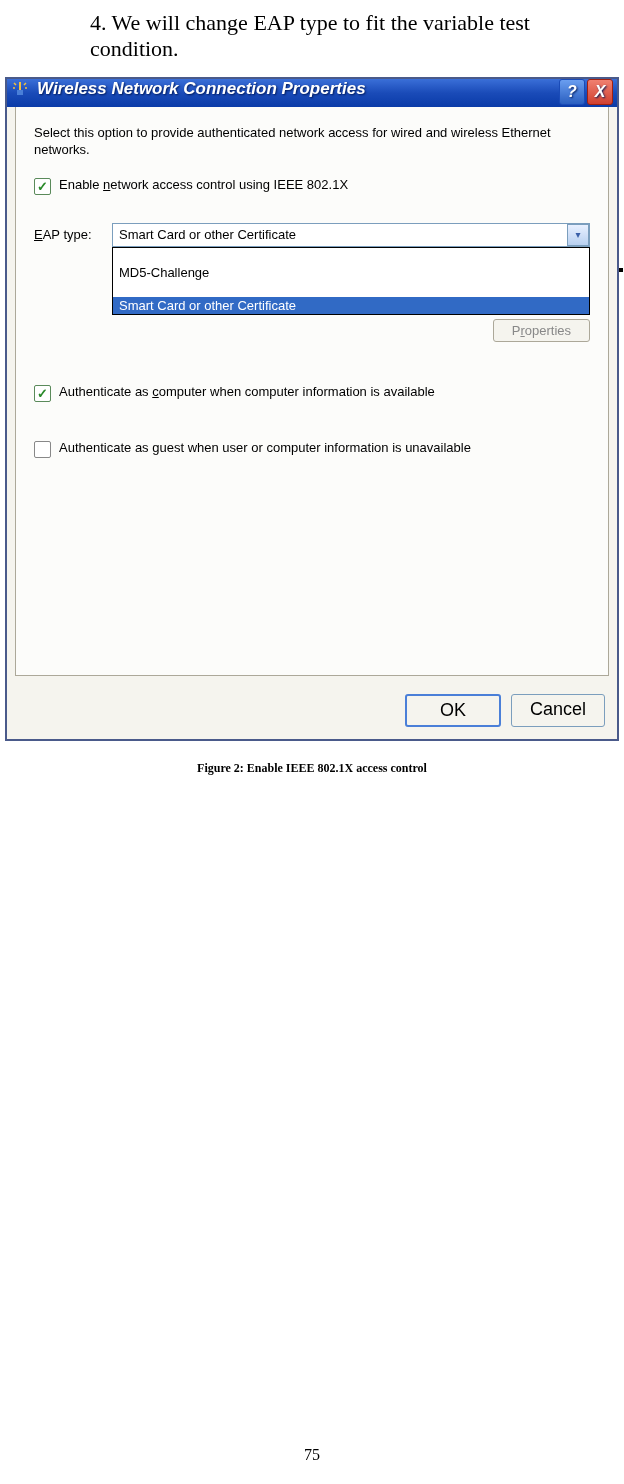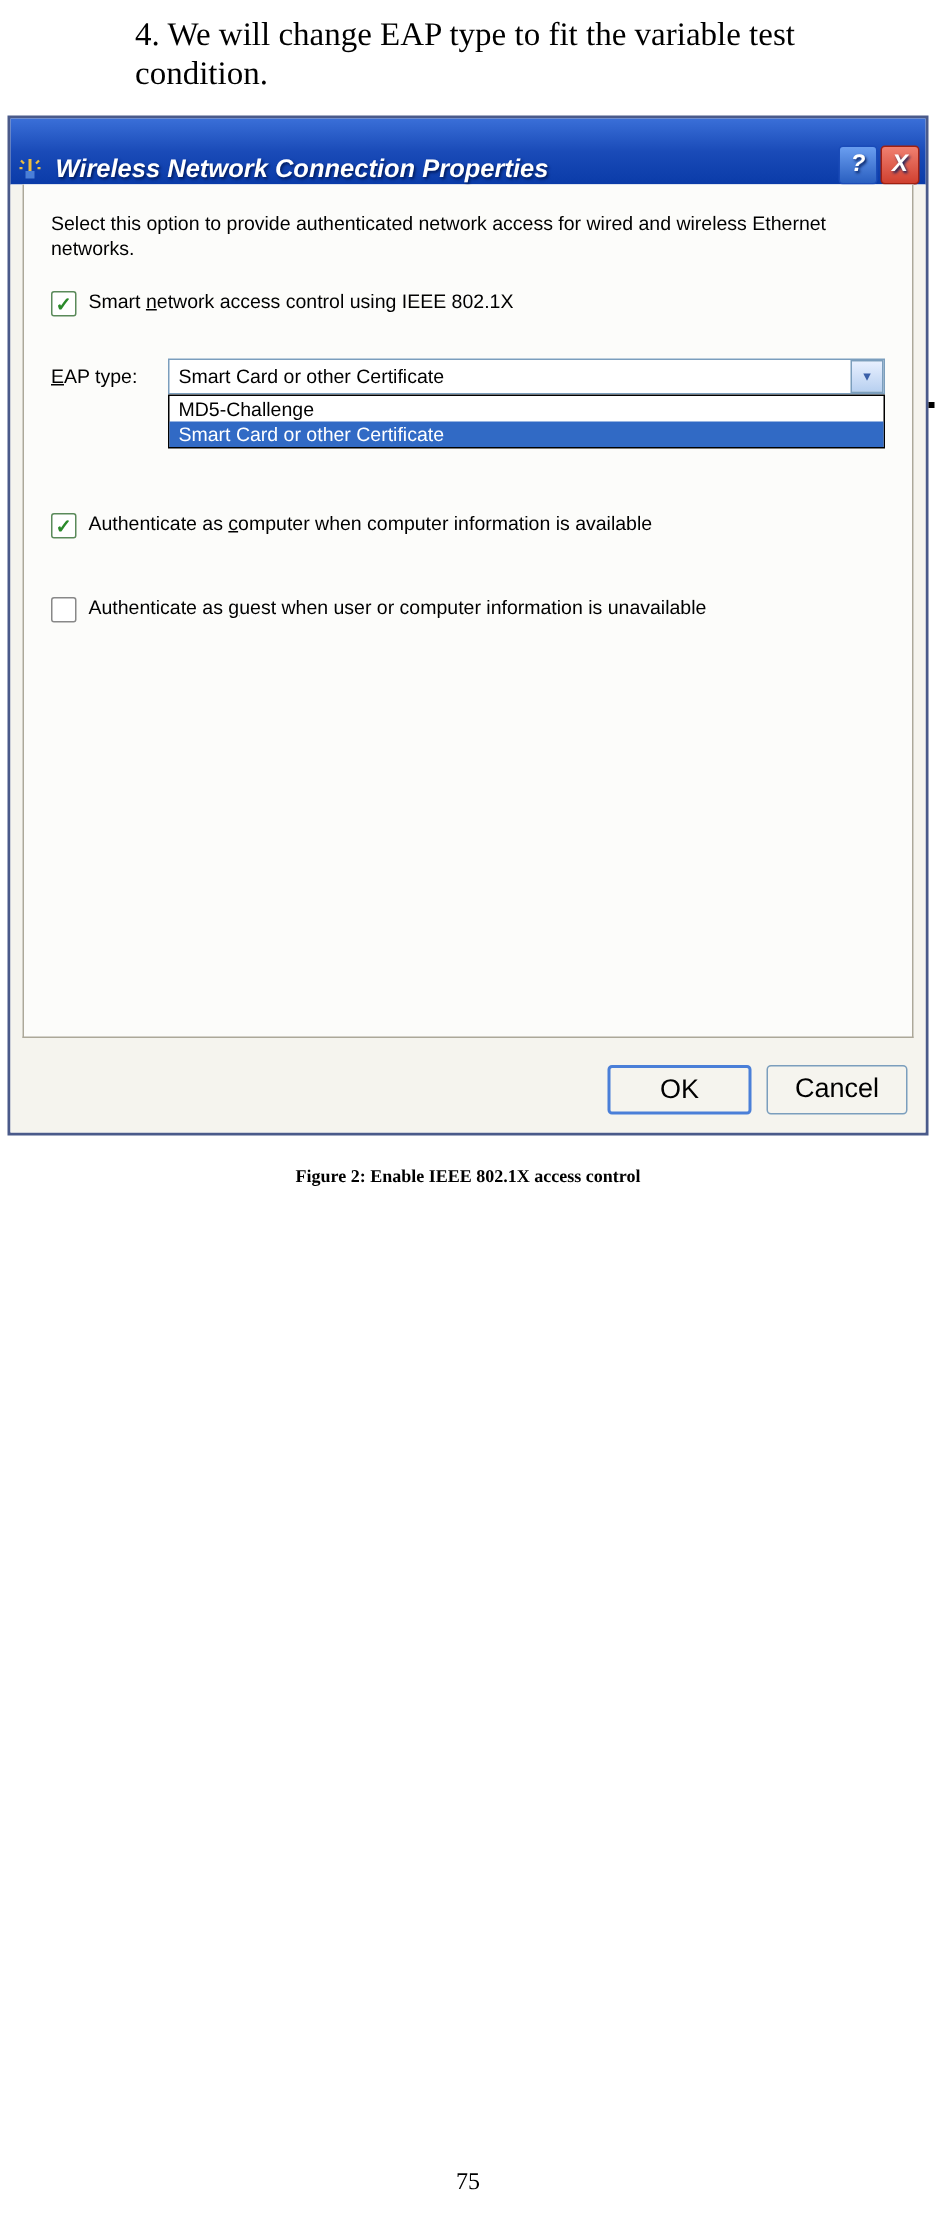--- a/index.html
+++ b/index.html
@@ -30,23 +30,23 @@
     font-size: 16px;
     font-family: Liberation Serif, serif;
   }
   .dialog-wrap {
     margin: 15px auto 0 auto;
     width: 610px;
     border: 2px solid #4a5a8a;
   }
   .titlebar {
     background: linear-gradient(to bottom, #3a6fd8 0%, #1a4bb8 50%, #0a3ba8 100%);
-    height: 44px;
-    display: flex;
-    align-items: flex-end;
+    height: 28px;
+    display: flex;
+    align-items: flex-start;
     padding: 0 4px;
     font-family: Tahoma, Arial, sans-serif;
     color: #fff;
     font-weight: bold;
     font-size: 17px;
     font-style: italic;
     text-shadow: 1px 1px 2px #001a5a;
   }
   .titlebar-icon {
     width: 20px;
@@ -178,20 +178,21 @@
   }
   .dropdown {
     border: 1px solid #000;
     background: #fff;
     width: 100%;
     box-sizing: border-box;
   }
   .dropdown-item {
     padding: 1px 6px;
     font-size: 13px;
+    margin-top: 16px;
   }
   .dropdown-item.selected {
     background: #316ac5;
     color: #fff;
   }
   .props-btn-row {
     text-align: right;
     margin-top: 4px;
   }
   .props-btn {
@@ -252,37 +253,40 @@
   </div>
 
   <div class="dialog-body">
 
     <div class="tabpanel">
       <div class="desc">Select this option to provide authenticated network access for wired and wireless Ethernet networks.</div>
 
       <div class="chk-row">
         <span class="chk checked"></span>
         <span>
-          <span>Smart </span><span class="u">n</span><span>etwork access control using IEEE 802.1X</span>
+          <span>Enable </span><span class="u">n</span><span>etwork access control using IEEE 802.1X</span>
         </span>
       </div>
 
       <div class="eap-row">
         <div class="eap-label">
           <span class="u">E</span><span>AP type:</span>
         </div>
         <div class="combo-wrap">
           <div class="combo">
             <span class="combo-text">Smart Card or other Certificate</span>
             <span class="combo-btn">▾</span>
           </div>
           <div class="dropdown">
             <div class="dropdown-item">MD5-Challenge</div>
             <div class="dropdown-item selected">Smart Card or other Certificate</div>
           </div>
+          <div class="props-btn-row">
+            <span class="props-btn">P<span class="u">r</span>operties</span>
+          </div>
         </div>
       </div>
 
       <div class="spacer-mid"></div>
 
       <div class="chk-row">
         <span class="chk checked"></span>
         <span>
           <span>Authenticate as </span><span class="u">c</span><span>omputer when computer information is available</span>
         </span>

